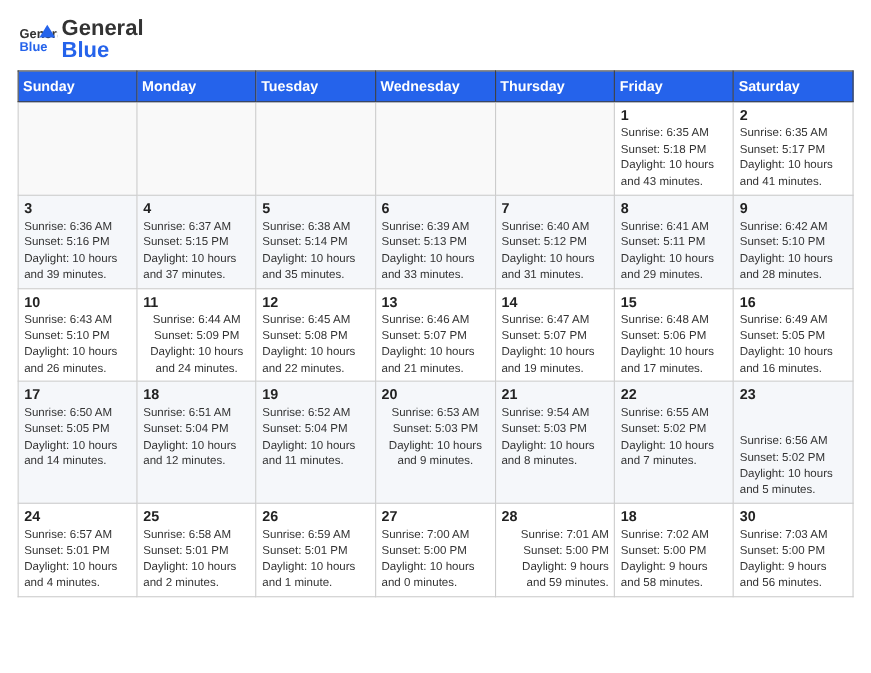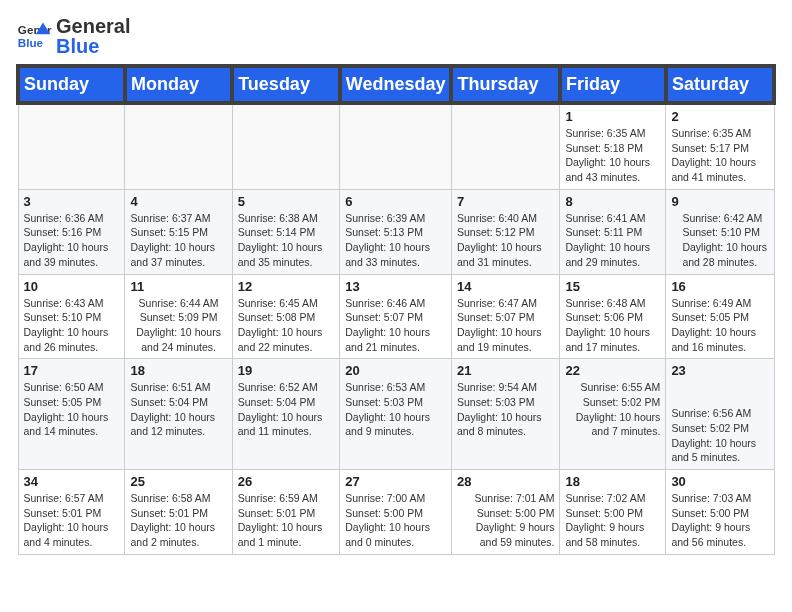--- a/index.html
+++ b/index.html
@@ -38,25 +38,25 @@
       color: #444;
     }
     .calendar {
       width: 100%;
       border-collapse: collapse;
       border: 1px solid #ccc;
     }
     .calendar th {
       background: #2563eb;
       color: #fff;
-      font-size: 18px;
+      font-size: 13px;
       font-weight: bold;
       padding: 6px 4px;
       text-align: left;
-      border: 4px solid #404040;
+      border: 1px solid #404040;
     }
     .calendar td {
       vertical-align: top;
       padding: 4px 5px;
       border: 1px solid #ccc;
       font-size: 11px;
       color: #333;
       width: 110px;
       min-height: 80px;
       background: #fff;
@@ -165,21 +165,21 @@
 Daylight: 10 hours and 31 minutes.</div>
         </td>
         <td>
           <span class="day-num">8</span>
           <div class="day-info" style="white-space: pre-line;">Sunrise: 6:41 AM
 Sunset: 5:11 PM
 Daylight: 10 hours and 29 minutes.</div>
         </td>
         <td>
           <span class="day-num">9</span>
-          <div class="day-info" style="white-space: pre-line; margin-left: 11px;">Sunrise: 6:42 AM
+          <div class="day-info" style="white-space: pre-line;">Sunrise: 6:42 AM
 Sunset: 5:10 PM
 Daylight: 10 hours and 28 minutes.</div>
         </td>
       </tr>
       <tr>
         <td>
           <span class="day-num">10</span>
           <div class="day-info" style="white-space: pre-line;">Sunrise: 6:43 AM
 Sunset: 5:10 PM
 Daylight: 10 hours and 26 minutes.</div>
@@ -235,46 +235,46 @@
 Daylight: 10 hours and 12 minutes.</div>
         </td>
         <td>
           <span class="day-num">19</span>
           <div class="day-info" style="white-space: pre-line;">Sunrise: 6:52 AM
 Sunset: 5:04 PM
 Daylight: 10 hours and 11 minutes.</div>
         </td>
         <td>
           <span class="day-num">20</span>
-          <div class="day-info" style="white-space: pre-line;">Sunrise: 6:53 AM
+          <div class="day-info" style="white-space: pre-line; text-align: center;">Sunrise: 6:53 AM
 Sunset: 5:03 PM
 Daylight: 10 hours and 9 minutes.</div>
         </td>
         <td>
           <span class="day-num">21</span>
           <div class="day-info" style="white-space: pre-line;">Sunrise: 9:54 AM
 Sunset: 5:03 PM
 Daylight: 10 hours and 8 minutes.</div>
         </td>
         <td>
           <span class="day-num">22</span>
-          <div class="day-info" style="white-space: pre-line; text-align: right;">Sunrise: 6:55 AM
+          <div class="day-info" style="white-space: pre-line;">Sunrise: 6:55 AM
 Sunset: 5:02 PM
 Daylight: 10 hours and 7 minutes.</div>
         </td>
         <td>
           <span class="day-num">23</span>
           <div class="day-info" style="white-space: pre-line; margin-top: 28px;">Sunrise: 6:56 AM
 Sunset: 5:02 PM
 Daylight: 10 hours and 5 minutes.</div>
         </td>
       </tr>
       <tr>
         <td>
-          <span class="day-num">34</span>
+          <span class="day-num">24</span>
           <div class="day-info" style="white-space: pre-line;">Sunrise: 6:57 AM
 Sunset: 5:01 PM
 Daylight: 10 hours and 4 minutes.</div>
         </td>
         <td>
           <span class="day-num">25</span>
           <div class="day-info" style="white-space: pre-line;">Sunrise: 6:58 AM
 Sunset: 5:01 PM
 Daylight: 10 hours and 2 minutes.</div>
         </td>

